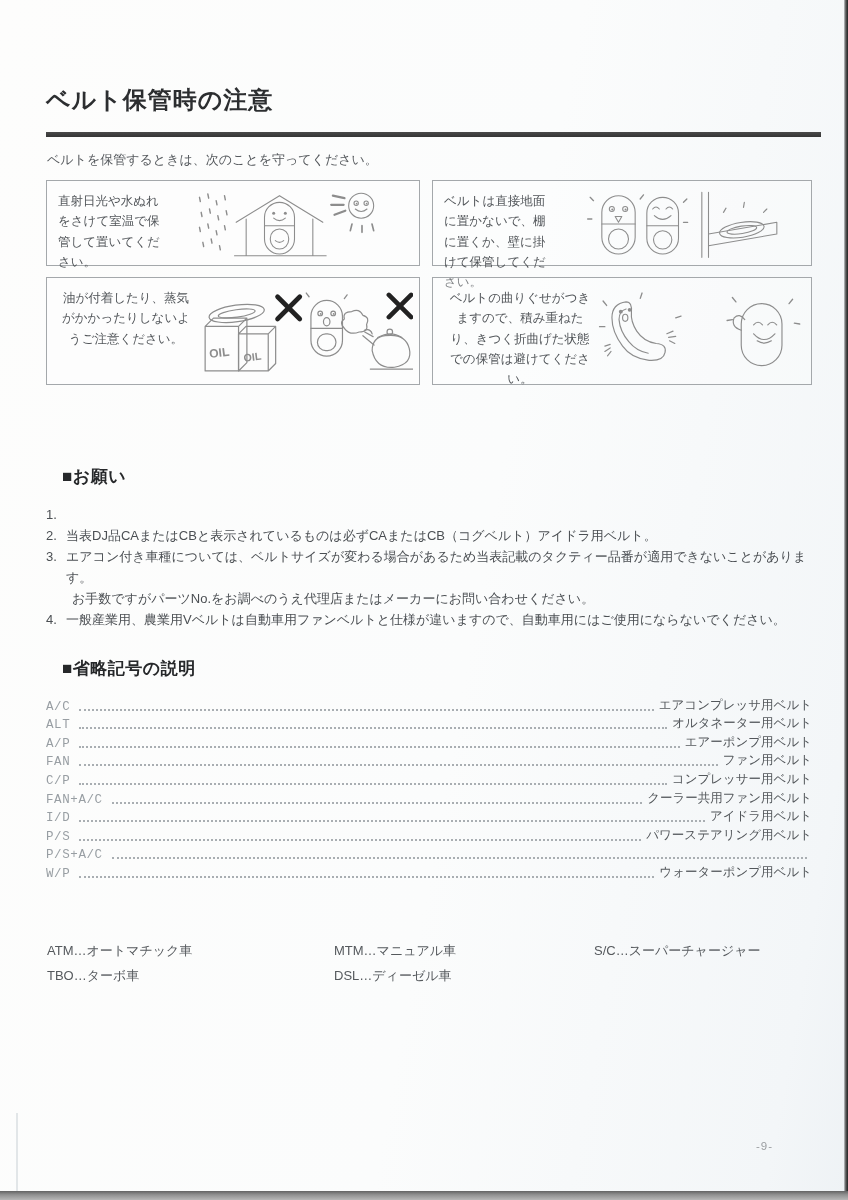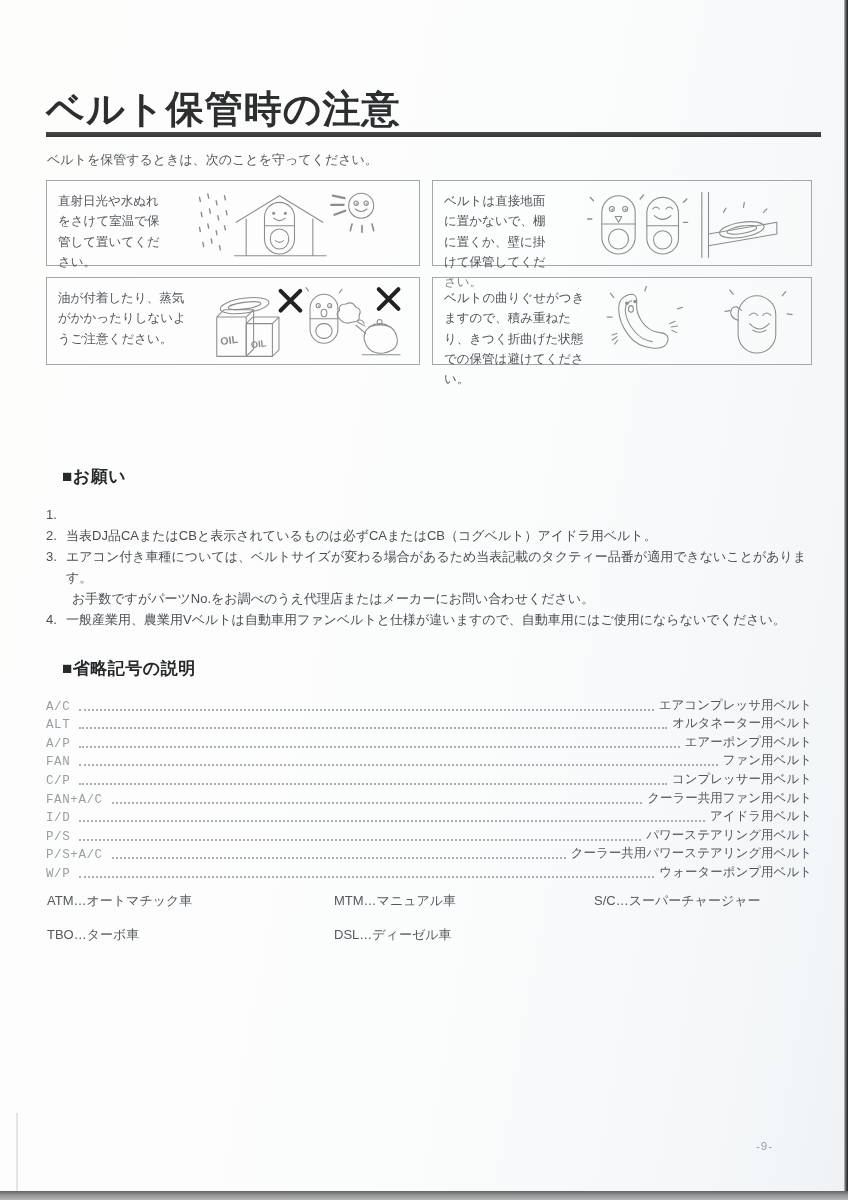--- a/index.html
+++ b/index.html
@@ -7,29 +7,29 @@
   .page{position:relative;width:848px;height:1200px;overflow:hidden;
         background:linear-gradient(100deg,#fdfdfc 0%,#fbfcfc 55%,#f3f6f8 92%,#eef2f5 100%);}
   
   .edge-right{position:absolute;top:0;right:0;bottom:0;width:4px;
               background:linear-gradient(90deg,#c4c8cb 0%,#5a5a5a 45%,#232323 100%);}
   .edge-bottom{position:absolute;left:0;right:0;bottom:0;height:9px;
                background:linear-gradient(180deg,#636363 0%,#8f8f8f 40%,#b7b7b7 100%);}
   .edge-left-hairline{position:absolute;left:16px;bottom:9px;height:78px;width:2px;background:#e2e6e8;}
 
   .abs{position:absolute;}
-  .page-title{left:46px;top:84px;font-size:38px;font-weight:bold;color:#2c2e30;letter-spacing:1px;margin:0;}
+  .page-title{left:46px;top:84px;font-size:24px;font-weight:bold;color:#2c2e30;letter-spacing:1px;margin:0;}
   .title-rule{left:46px;top:132px;width:775px;height:5px;background:linear-gradient(180deg,#4a4a4a,#353535);}
   .intro{left:47px;top:151px;font-size:13px;color:#55595d;margin:0;}
 
   
   .boxes{left:46px;top:180px;width:766px;display:grid;grid-template-columns:374px 380px;column-gap:12px;row-gap:11px;}
   .pbox{border:1px solid #a4a8ab;box-sizing:border-box;display:flex;padding:8px 6px 6px 11px;background:rgba(255,255,255,0.25);}
   .pbox.r1{height:86px;}
-  .pbox.r2{height:88px;}
+  .pbox.r2{height:108px;text-align:center;}
   .ptext{margin:2px 0 0 0;font-size:12.5px;line-height:1.62;color:#515559;}
   .w106{width:108px;}
   .w134{width:136px;}
   .w150{width:152px;}
   .pillus{flex:1;position:relative;}
   .pillus svg{position:absolute;inset:0;width:100%;height:100%;}
 
   
   .sec-heading{font-size:17px;font-weight:bold;color:#26282a;margin:16px;letter-spacing:.5px;}
   .request{left:46px;top:449px;width:772px;}
@@ -38,21 +38,21 @@
   .req-no{width:20px;flex:0 0 20px;}
   .req-cont{margin-left:26px;line-height:21px;}
 
   .abbrev{left:46px;top:641px;width:766px;}
   .ab-rows{margin-top:12px;}
   .ab-row{display:flex;align-items:flex-end;height:18.6px;font-size:12.5px;}
   .ab-code{color:#989ea3;letter-spacing:.6px;padding-bottom:1px;font-family:Liberation Mono, monospace;}
   .ab-leader{flex:1;border-bottom:2px dotted #a9aeb2;margin:0 5px 4px 9px;}
   .ab-desc{color:#53575b;padding-bottom:1px;}
 
-  .vcodes{left:47px;top:892px;width:740px;display:grid;grid-template-columns:287px 260px 1fr;row-gap:16px;
+  .vcodes{left:47px;top:942px;width:740px;display:grid;grid-template-columns:287px 260px 1fr;row-gap:7px;
           font-size:13px;color:#55595d;}
 
   .page-number{left:756px;top:1140px;font-size:11.5px;color:#9a9da0;letter-spacing:1px;}
 </style>
 </head>
 <body>
 
 <div class="page">
 
   <h1 class="abs page-title">ベルト保管時の注意</h1>
@@ -242,21 +242,20 @@
         <span class="ab-desc">アイドラ用ベルト</span>
       </div>
       <div class="ab-row">
         <span class="ab-code">P/S</span>
         <span class="ab-leader"></span>
         <span class="ab-desc">パワーステアリング用ベルト</span>
       </div>
       <div class="ab-row">
         <span class="ab-code">P/S+A/C</span>
         <span class="ab-leader"></span>
-        <span class="ab-desc">クーラー共用パワーステアリング用ベルト</span>
       </div>
       <div class="ab-row">
         <span class="ab-code">W/P</span>
         <span class="ab-leader"></span>
         <span class="ab-desc">ウォーターポンプ用ベルト</span>
       </div>
     </div>
   </section>
 
   <section class="abs vcodes">

